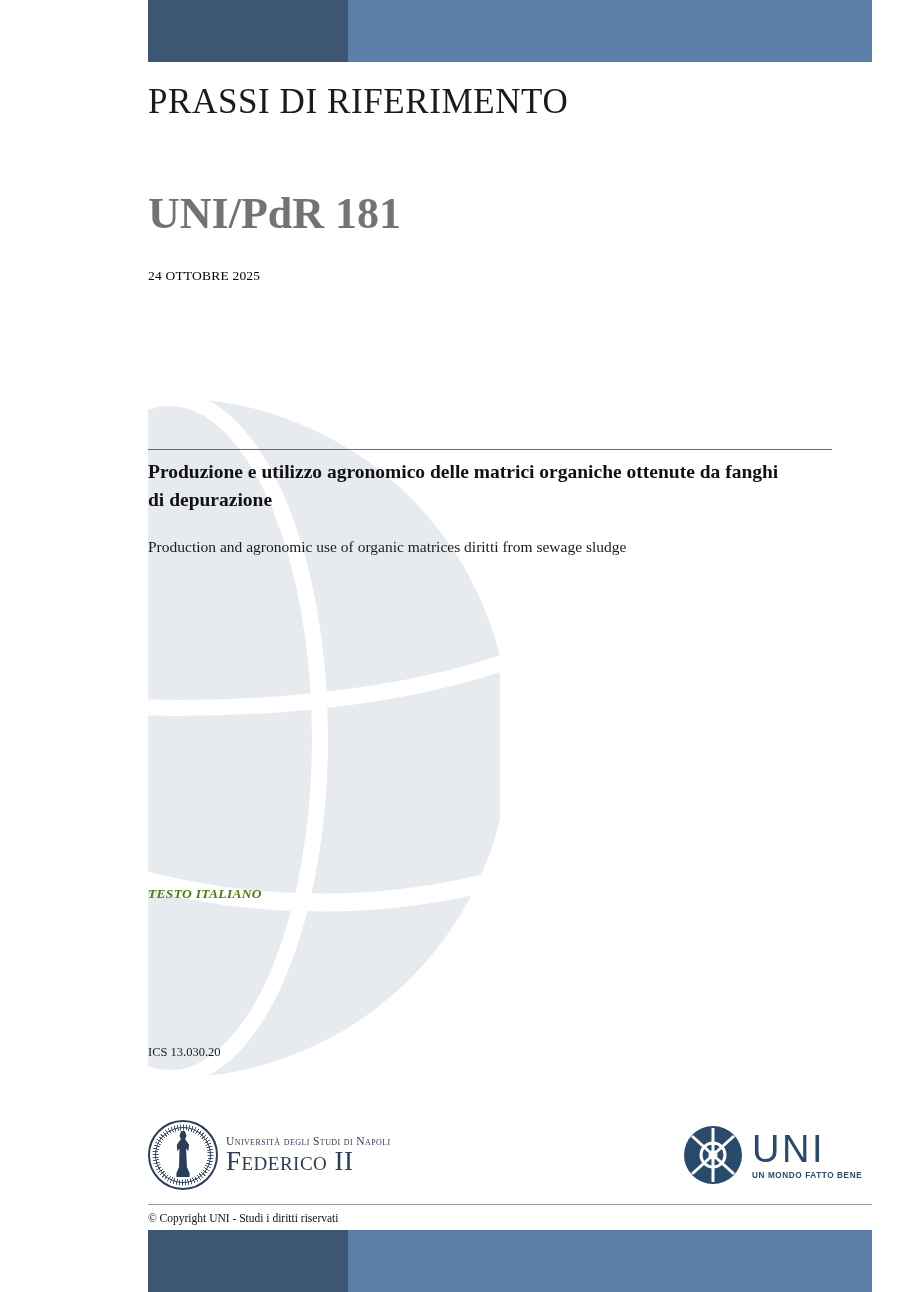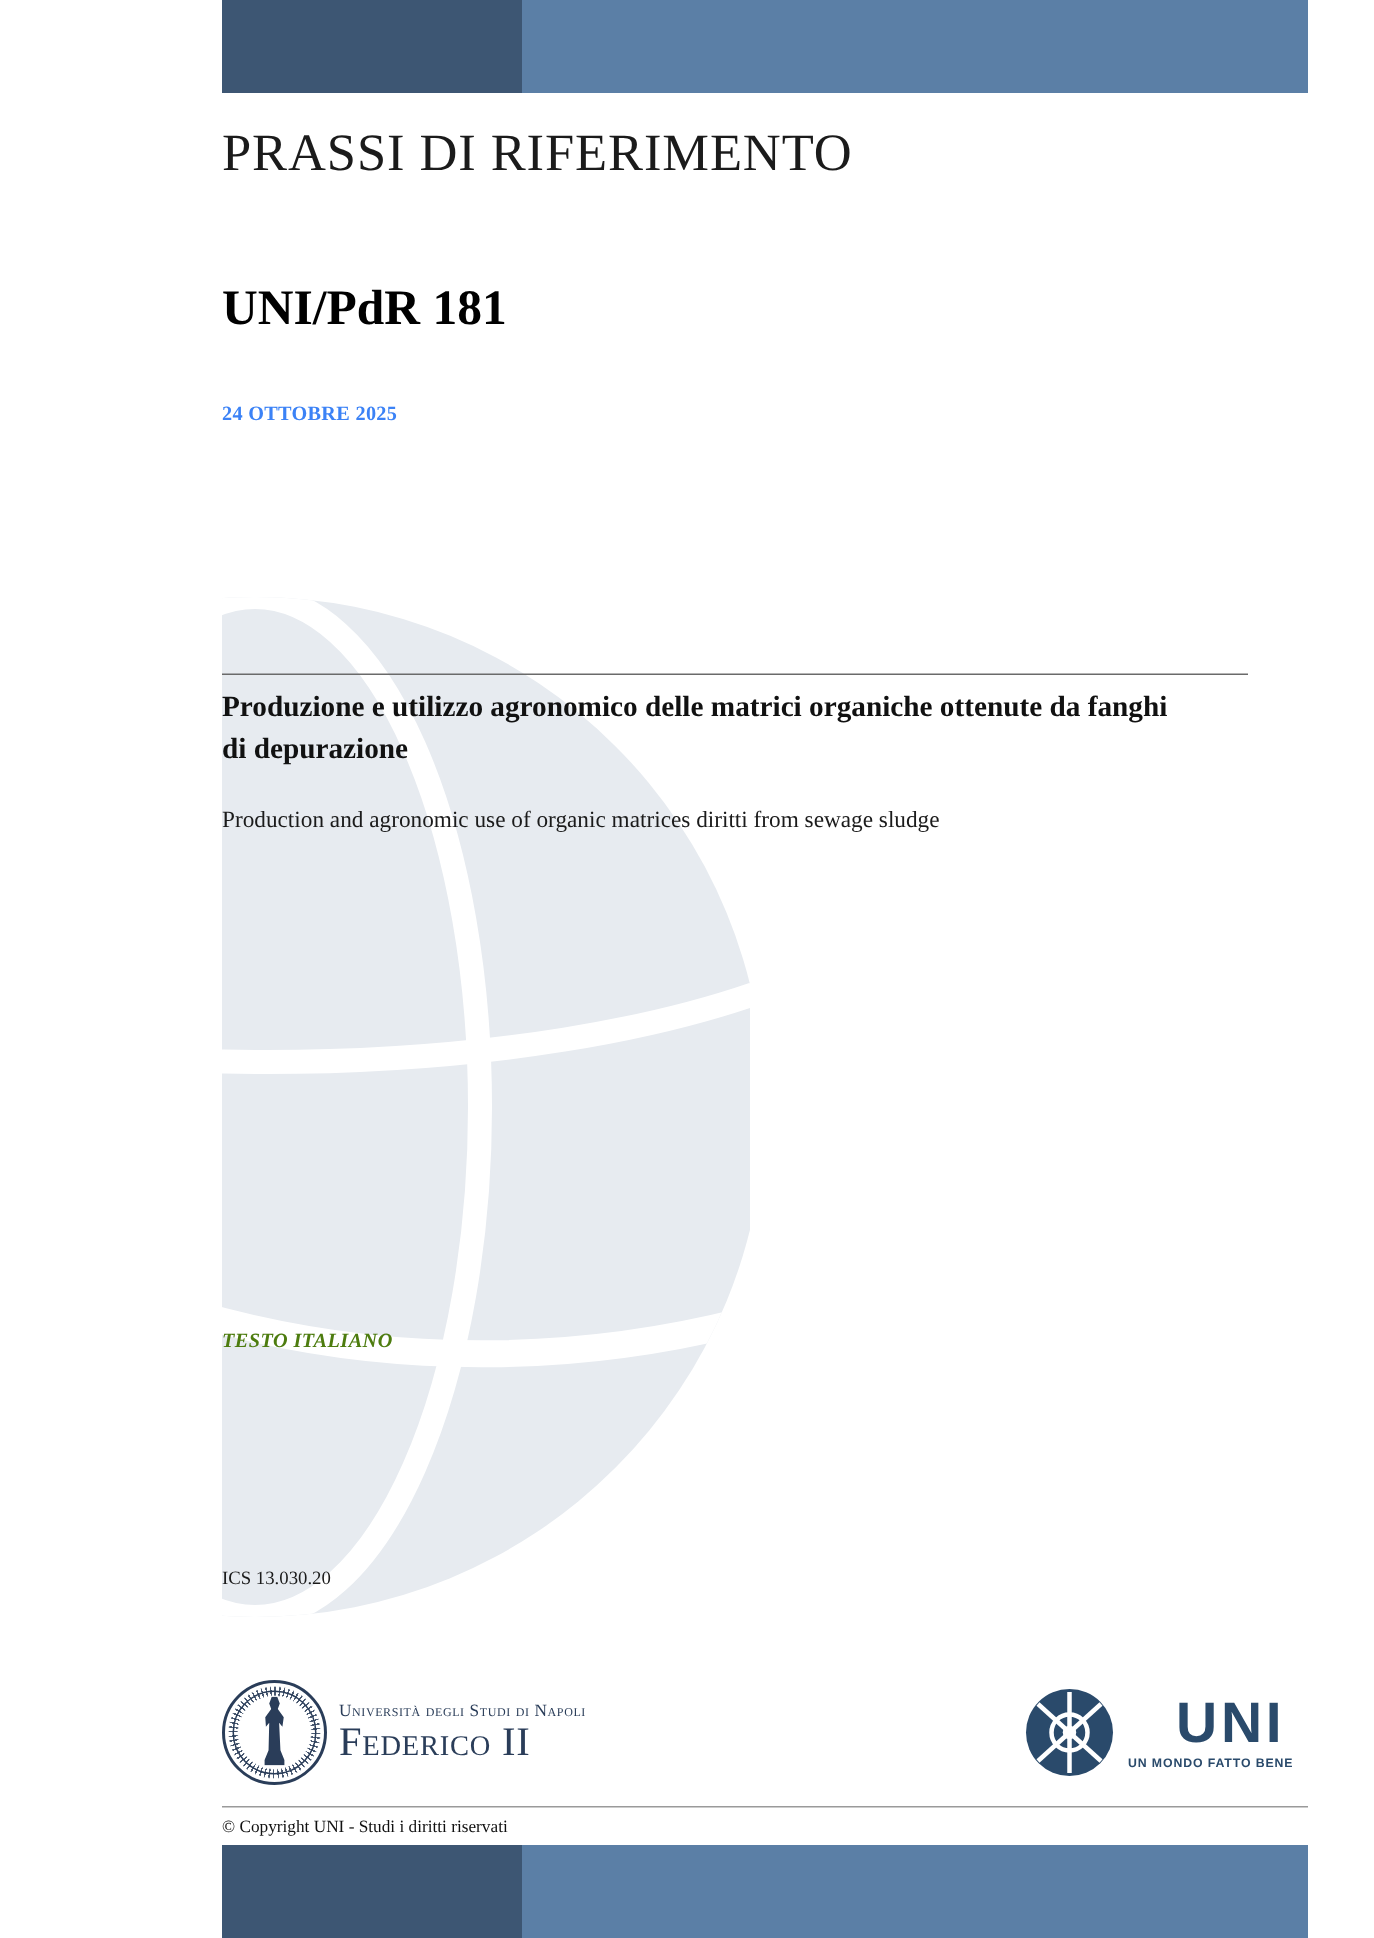--- a/index.html
+++ b/index.html
@@ -73,31 +73,31 @@
     top: 82px;
     font-size: 35px;
     letter-spacing: 0.6px;
     color: #1b1b1b;
     font-weight: 400;
   }
   .doc-number {
     position: absolute;
     left: 0;
     top: 188px;
-    font-size: 33px;
+    font-size: 44px;
     font-weight: bold;
-    color: #000000;
+    color: #737373;
   }
   .doc-date {
     position: absolute;
     left: 0;
     top: 268px;
     font-size: 13.5px;
-    font-weight: bold;
-    color: #3b82f6;
+    font-weight: normal;
+    color: #000000;
     letter-spacing: 0.2px;
   }
 
   .rule {
     position: absolute;
     left: 0;
     top: 449px;
     width: 684px;
     height: 1px;
     background: #6a6a6a;
@@ -216,24 +216,23 @@
     align-items: center;
   }
   .uni-mark { width: 62px; height: 62px; flex: none; }
   .uni-word {
     margin-left: 8px;
     color: #2a4a6b;
   }
   .uni-word .big {
     font-family: "Liberation Sans", sans-serif;
     font-size: 38px;
-    font-weight: bold;
+    font-weight: normal;
     letter-spacing: 2.5px;
     line-height: 1;
-    margin-left: 32px;
   }
   .uni-word .small {
     font-family: "Liberation Sans", sans-serif;
     font-size: 8.2px;
     font-weight: bold;
     letter-spacing: .6px;
     margin-top: 3px;
   }
 
   .copyright {

